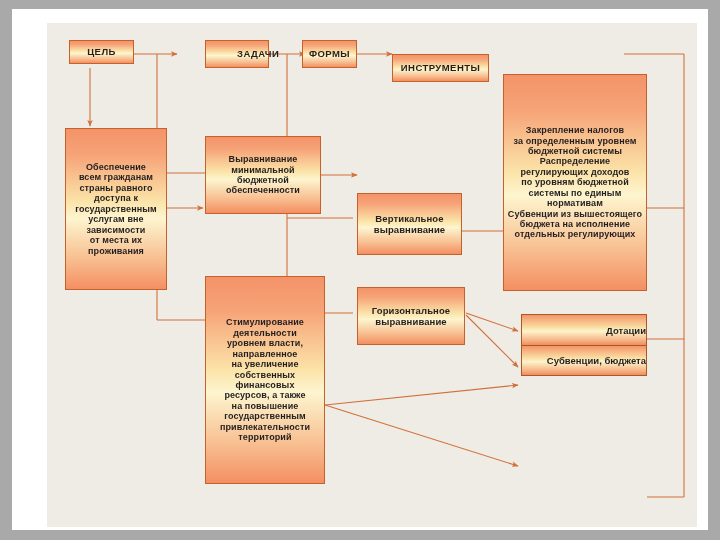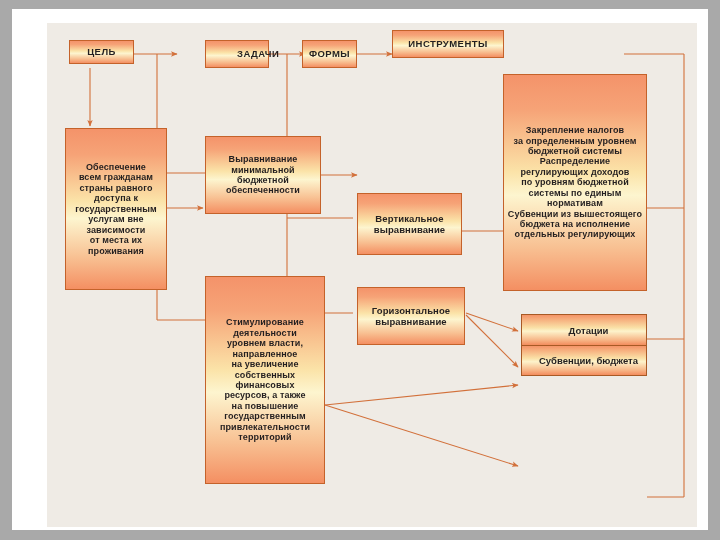--- a/index.html
+++ b/index.html
@@ -34,21 +34,21 @@
     letter-spacing:0.1px;
     font-weight:bold;
   }
   .node .txt{display:block;width:100%;padding:0 2px;}
   .hdr{font-size:9.5px;letter-spacing:0.45px;}
   .body-txt{font-size:9px;}
   .plain{font-size:9.5px;}
   .stack-wrap{position:absolute;box-sizing:border-box;border:1px solid #a85a25;}
   .stack-cell{
     box-sizing:border-box;width:100%;
-    display:flex;align-items:center;justify-content:center;text-align:center;
+    display:flex;align-items:center;justify-content:flex-end;text-align:center;
     font-size:9.5px;font-weight:bold;color:#231f20;
     background:linear-gradient(to bottom,#f49468 0%,#fae0a6 42%,#fdf3cb 54%,#f7b98a 82%,#f38c5d 100%);
     padding-left:9px;
   }
   .stack-cell + .stack-cell{border-top:1px solid #a85a25;}
 </style>
 </head>
 <body>
 
 <div id="slide-frame">
@@ -98,21 +98,21 @@
 
     <div class="node hdr" style="left:22px;top:17px;width:65px;height:24px;">
       <span class="txt">ЦЕЛЬ</span>
     </div>
     <div class="node hdr" style="left:158px;top:17px;width:64px;height:28px;padding-left:31px;">
       <span class="txt">ЗАДАЧИ</span>
     </div>
     <div class="node hdr" style="left:255px;top:17px;width:55px;height:28px;">
       <span class="txt">ФОРМЫ</span>
     </div>
-    <div class="node hdr" style="left:345px;top:7px;width:112px;height:28px;">
+    <div class="node hdr" style="left:345px;top:31px;width:97px;height:28px;">
       <span class="txt">ИНСТРУМЕНТЫ</span>
     </div>
 
     <div class="node body-txt" style="left:18px;top:105px;width:102px;height:162px;">
       <span class="txt">
         <span>Обеспечение</span><br>
         <span>всем гражданам</span><br>
         <span>страны равного</span><br>
         <span>доступа к</span><br>
         <span>государственным</span><br>

